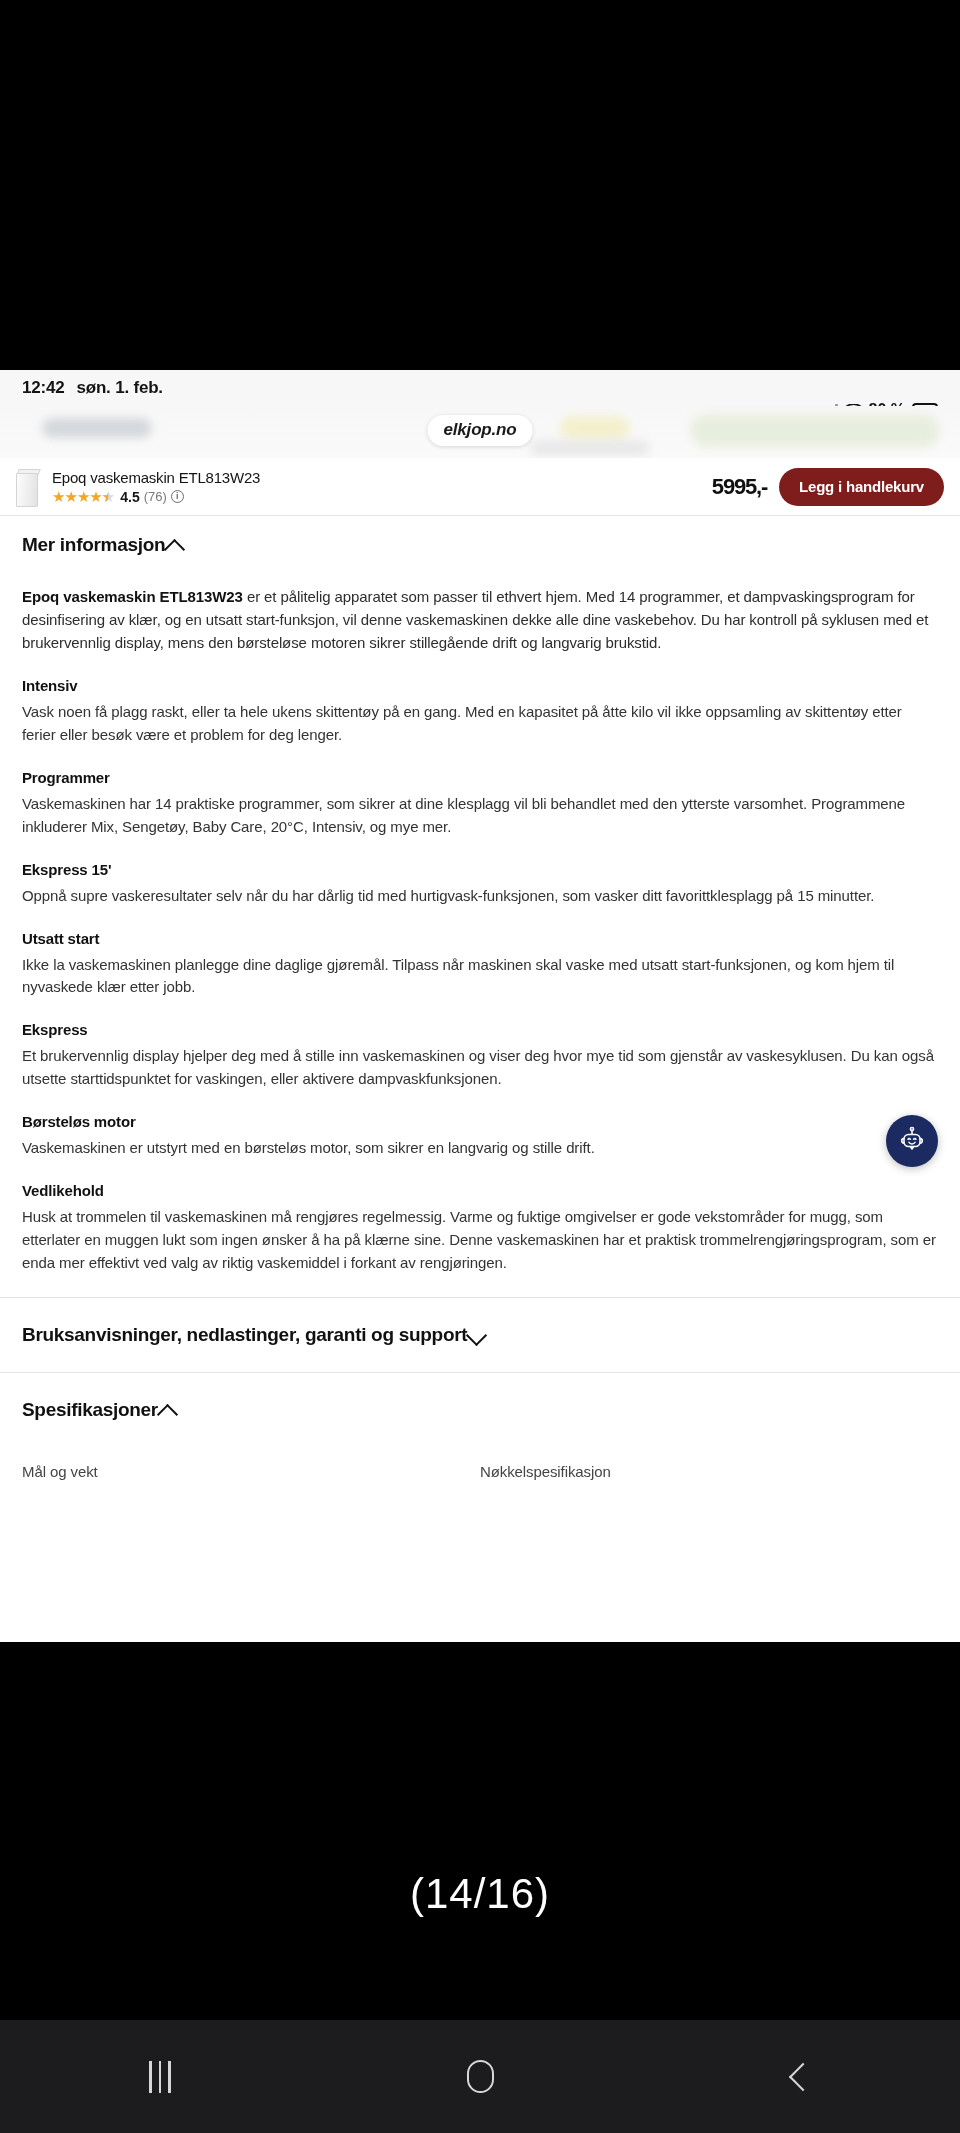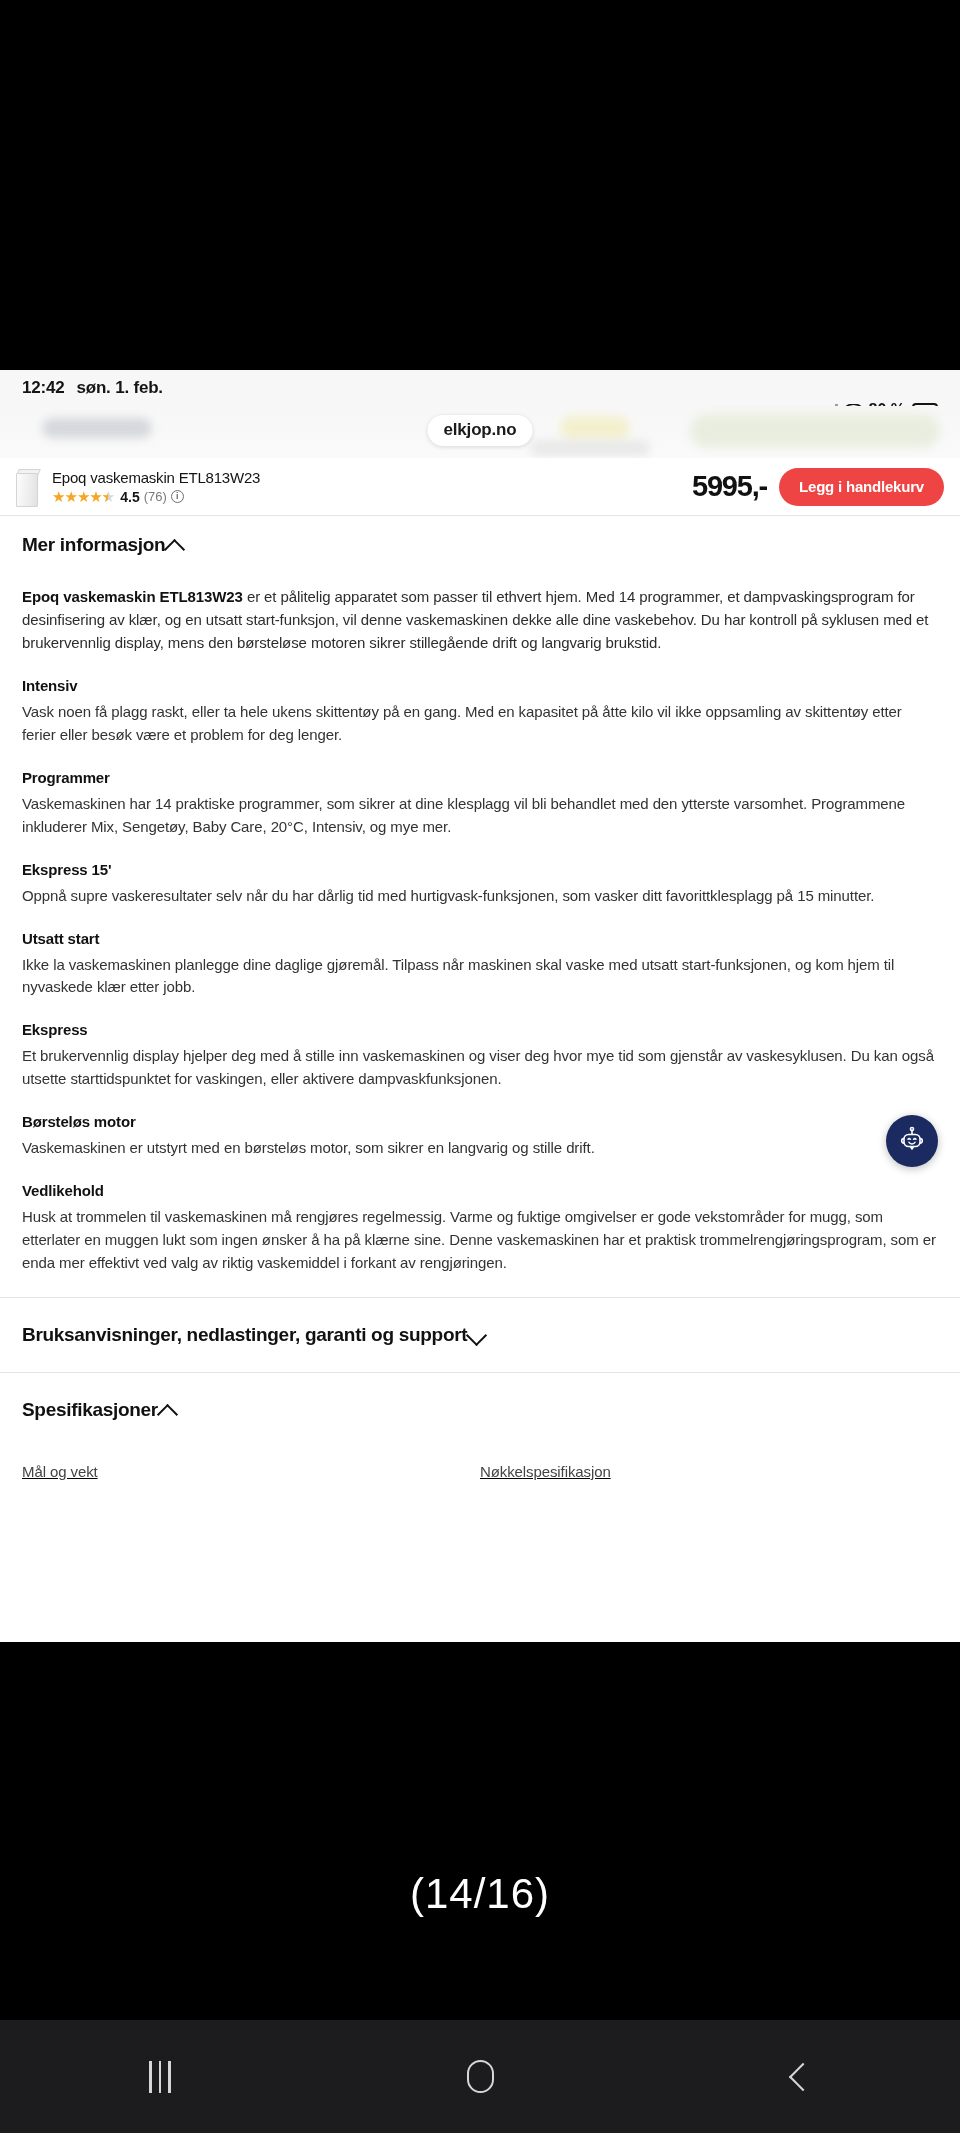--- a/index.html
+++ b/index.html
@@ -87,20 +87,21 @@
   .chip-b { left: 560px; top: 10px; width: 70px;  height: 24px; background:#f3efc9; opacity:.9;}
   .chip-c { left: 690px; top: 8px;  width: 250px; height: 34px; background:#e8eede; opacity:.95;}
   .chip-d { left: 530px; top: 34px; width: 120px; height: 16px; background:#e2e2e2; opacity:.7;}
   .domain-pill {
     position: absolute; left: 50%; top: 9px; transform: translateX(-50%);
     background: #ffffff; border-radius: 16px;
     padding: 5px 16px 6px;
     font-size: 17px; font-weight: 600; color: #1a1a1a;
     box-shadow: 0 1px 4px rgba(0,0,0,.14);
     letter-spacing: -0.2px;
+    font-style: italic;
   }
 
   
   .product-bar {
     height: 58px;
     background: #ffffff;
     border-bottom: 1px solid #e6e6e6;
     display: flex; align-items: center;
     padding: 0 16px 0 14px;
     gap: 12px;
@@ -129,26 +130,26 @@
     width: 50%; overflow: hidden; color: #f5a623;
   }
   .rating-val { font-size: 14px; font-weight: 700; color: #141414; margin-left: 2px;}
   .rating-count { font-size: 13px; color: #7a7a7a; }
   .info-i {
     width: 13px; height: 13px; border: 1.3px solid #6d6d6d; border-radius: 50%;
     display: inline-flex; align-items: center; justify-content: center;
     font-size: 9px; font-weight: 700; color: #6d6d6d; line-height: 1;
   }
   .price {
-    font-size: 29px; font-weight: 800; color: #111;
+    font-size: 22px; font-weight: 800; color: #111;
     letter-spacing: -1.2px; white-space: nowrap;
     font-family: "Liberation Sans", sans-serif;
   }
   .cart-btn {
-    background: #ef4444; color: #fff;
+    background: #7f1d1d; color: #fff;
     border: none; border-radius: 22px;
     padding: 10px 20px 11px;
     font-size: 15px; font-weight: 700;
     letter-spacing: -0.2px; white-space: nowrap;
     cursor: pointer;
   }
 
   
   .content { background: #fff; }
   .acc-head {
@@ -178,21 +179,20 @@
   .sub-h {
     font-size: 15px; font-weight: 700; color: #111;
     margin-top: 22px; margin-bottom: 7px; letter-spacing: -0.15px;
   }
   .divider { height: 1px; background: #e4e4e4; margin: 0; }
 
   
   .spec-grid {
     display: flex; padding: 22px 22px 0;
     gap: 0;
-    text-decoration: underline;
   }
   .spec-col { flex: 1 1 50%; }
   .spec-col-title { font-size: 15px; color: #444; letter-spacing: -0.1px;}
 
   
   .chat-fab {
     position: absolute;
     right: 22px; top: 745px;
     width: 52px; height: 52px; border-radius: 50%;
     background: #1b2a60;

